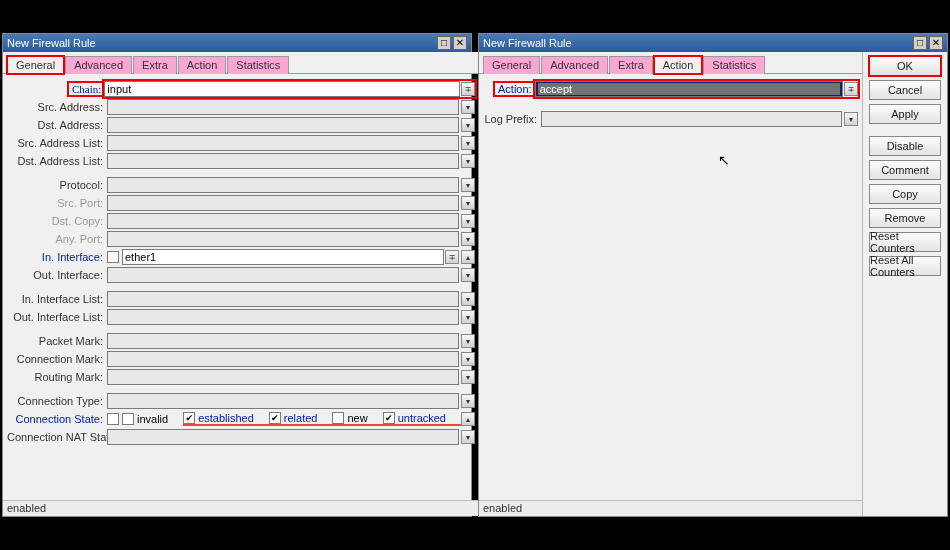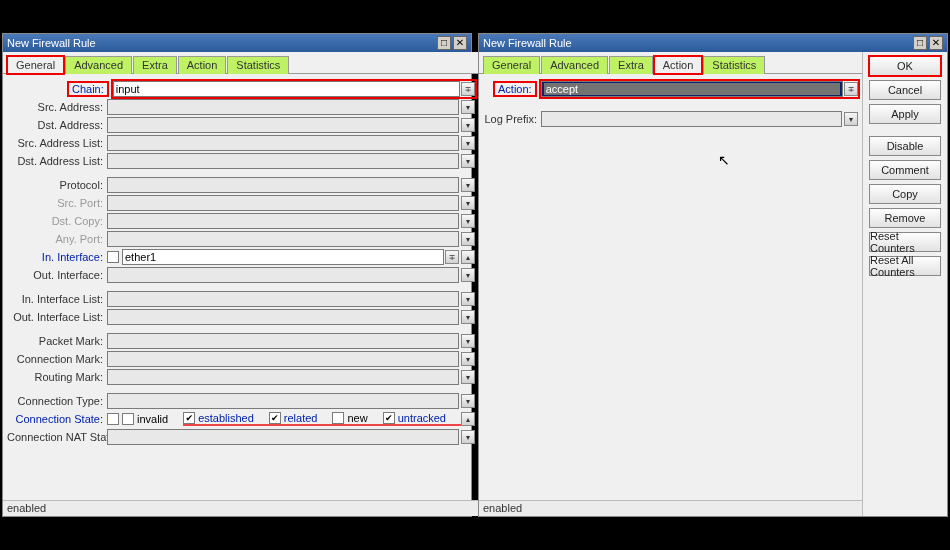--- a/index.html
+++ b/index.html
@@ -6,40 +6,40 @@
   body { background: #000; width: 950px; height: 550px; position: relative; }
   .window { position: absolute; background: #f0f0f0; border: 1px solid #888; display: flex; flex-direction: column; }
   .w1 { left: 2px; top: 33px; width: 470px; height: 484px; }
   .w2 { left: 478px; top: 33px; width: 470px; height: 484px; }
   .titlebar { height: 18px; background: linear-gradient(to bottom,#4a7ab8,#2b5a9c); color: #fff; display: flex; align-items: center; padding: 0 4px; font-size: 11px; }
   .titlebar .title { flex: 1; }
   .titlebtn { width: 14px; height: 14px; background: #d4d0c8; border: 1px solid #666; margin-left: 2px; display: flex; align-items: center; justify-content: center; color: #000; font-size: 10px; line-height: 1; }
   .content { flex: 1; display: flex; flex-direction: row; }
   .main { flex: 1; display: flex; flex-direction: column; border-right: 1px solid #bbb; }
   .tabs { display: flex; padding: 3px 4px 0 4px; background: #f0f0f0; border-bottom: 1px solid #999; }
-  .tab { padding: 2px 8px; border: 1px solid #999; border-bottom: none; background: #bef264; margin-right: 1px; color: #333; position: relative; bottom: -1px; }
+  .tab { padding: 2px 8px; border: 1px solid #999; border-bottom: none; background: #f9a8d4; margin-right: 1px; color: #333; position: relative; bottom: -1px; }
   .tab.active { background: #f0f0f0; border-bottom: 1px solid #f0f0f0; }
   .tab.hl { outline: 2px solid #e00; outline-offset: -1px; }
   .form { flex: 1; padding: 6px 4px; overflow: hidden; }
   .row { display: flex; align-items: center; height: 18px; margin-bottom: 0px; }
   .rowgap { height: 6px; }
   .lbl { width: 100px; text-align: right; padding-right: 4px; color: #333; white-space: nowrap; }
   .lbl.blue { color: #0020aa; }
   .fld { flex: 1; display: flex; align-items: center; }
   .combo { flex: 1; height: 16px; border: 1px solid #7a7a7a; background: #fff; display: flex; align-items: center; padding: 0 2px; }
   .combo.disabled { background: #e8e8e8; }
   .combo .val { flex: 1; overflow: hidden; white-space: nowrap; }
   .combo .val.sel { background: #737373; color: #fff; padding: 0 2px; }
   .ddbtn { width: 14px; height: 14px; border: 1px solid #888; background: linear-gradient(#f8f8f8,#d0d0d0); margin-left: 1px; display: flex; align-items: center; justify-content: center; font-size: 8px; color: #333; }
   .exbtn { width: 14px; height: 14px; border: 1px solid #888; background: linear-gradient(#f8f8f8,#d0d0d0); margin-left: 2px; display: flex; align-items: center; justify-content: center; font-size: 8px; color: #333; }
   .cbox { width: 12px; height: 12px; border: 1px solid #7a7a7a; background: #fff; margin-right: 3px; display: flex; align-items: center; justify-content: center; font-size: 9px; color: #000; }
   .cbox.chk::after { content: "✔"; font-size: 9px; }
   .cblbl { margin-right: 15px; }
   .cblbl.blue { color: #0020aa; }
-  .hl-box { outline: 2px solid #e00; outline-offset: 0; margin-left: 6px; }
+  .hl-box { outline: 2px solid #e00; outline-offset: 0; }
   .underline-red { border-bottom: 2px solid #ef4444; }
   .sidebtns { width: 84px; padding: 4px 6px; display: flex; flex-direction: column; gap: 2px; }
   .btn { height: 20px; border: 1px solid #888; background: linear-gradient(#fdfdfd,#e2e2e2); display: flex; align-items: center; justify-content: center; color: #222; margin-bottom: 2px; }
   .btn.hl { outline: 2px solid #e00; outline-offset: -1px; }
   .status { height: 16px; border-top: 1px solid #bbb; padding: 1px 4px; font-size: 11px; color: #333; background: #ececec; margin-top: 40px; }
   .cursor { position: absolute; left: 718px; top: 152px; font-size: 14px; color: #000; pointer-events: none; }
 </style>
 </head>
 <body>
 
@@ -53,21 +53,21 @@
     <div class="main">
       <div class="tabs">
         <div class="tab active hl">General</div>
         <div class="tab">Advanced</div>
         <div class="tab">Extra</div>
         <div class="tab">Action</div>
         <div class="tab">Statistics</div>
       </div>
       <div class="form">
         <div class="row">
-            <div class="lbl blue hl-box" style="width:auto;margin-left:62px;padding:0 3px;">Chain:</div>
+            <div class="lbl blue hl-box" style="width:auto;margin-left:62px;padding:0 3px;font-family:Liberation Serif, serif;">Chain:</div>
           <div class="fld hl-box">
               <div class="combo">
                 <span class="val">input</span>
               </div>
               <div class="ddbtn">∓</div>
             </div>
           </div>
         <div class="row">
             <div class="lbl">Src. Address:</div>
             <div class="fld">

